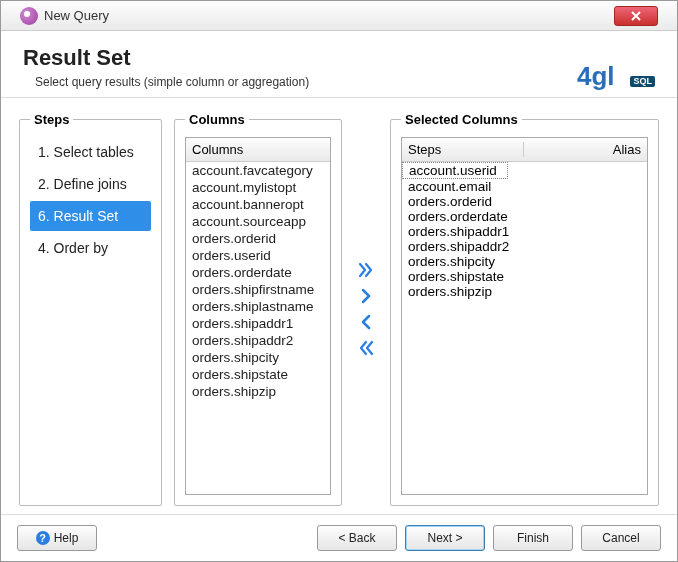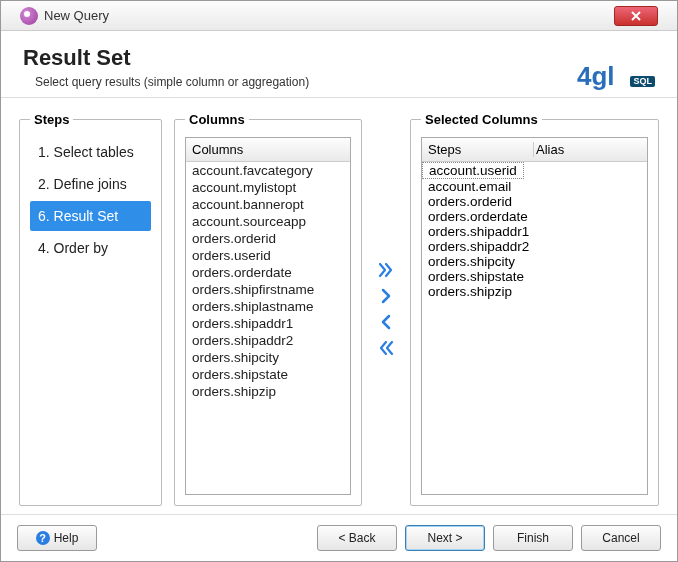--- a/index.html
+++ b/index.html
@@ -79,21 +79,21 @@
   padding: 10px;
   min-width: 0;
 }
 fieldset.panel > legend {
   font-weight: bold;
   font-size: 13px;
   padding: 0 4px;
 }
 
 .steps-panel { width: 143px; flex: none; }
-.columns-panel { width: 188px; flex: none; display: flex; flex-direction: column; }
+.columns-panel { width: 168px; flex: none; display: flex; flex-direction: column; }
 .selected-panel { flex: 1; display: flex; flex-direction: column; }
 
 .step-item {
   padding: 7px 8px;
   color: #222;
   font-size: 14px;
   cursor: pointer;
   border-radius: 2px;
   margin-bottom: 2px;
 }
@@ -110,21 +110,21 @@
   min-height: 0;
 }
 .listbox .list-header, .table-header {
   font-size: 13px;
   padding: 4px 6px;
   background: linear-gradient(to bottom, #fdfdfd, #e9e9e9);
   border-bottom: 1px solid #ccc;
   display: flex;
 }
 .table-header .col { flex: 1; }
-.table-header .col + .col { border-left: 1px solid #ccc; padding-left: 2px; }
+.table-header .col + .col { border-left: 1px solid #ccc; padding-left: 2px; text-align: right; }
 .list-row {
   padding: 1px 6px;
   font-size: 13.5px;
   color: #222;
   white-space: nowrap;
   cursor: default;
 }
 .table-row { display: flex; gap: 36px; }
 .table-row .cell { flex: 1; padding: 0 6px; font-size: 13.5px; white-space: nowrap; }
 .table-row.sel .cell:first-child { border: 1px dotted #888; }

